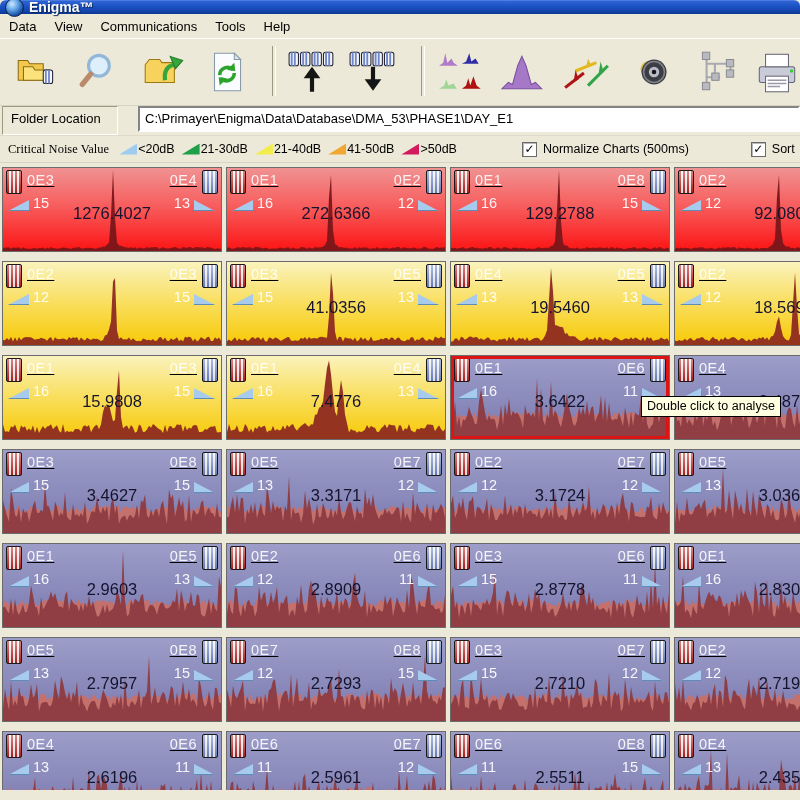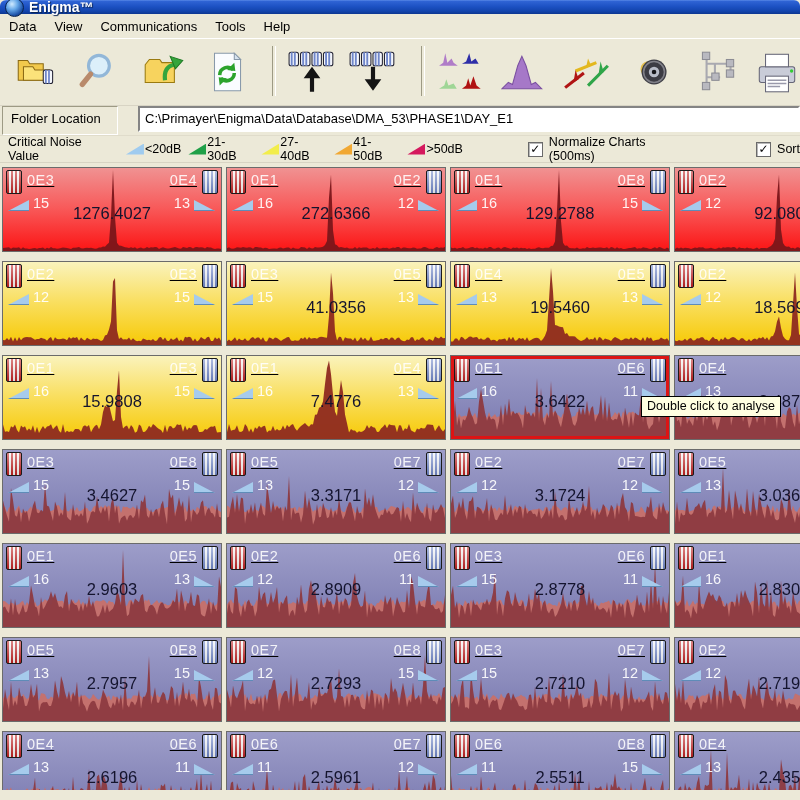--- a/index.html
+++ b/index.html
@@ -27,21 +27,21 @@
   .tb-btn svg{width:50px;height:46px;display:block;margin:auto;}
   .tb-sep{position:absolute;top:7px;width:2px;height:50px;border-left:1px solid #9D9A84;border-right:1px solid #FFFFFF;}
   
   .folder-row{height:30px;background:#ECE9D8;display:flex;padding-left:2px;box-sizing:border-box;border-bottom:1px solid #E0DCCB;gap:20px;}
   .folder-label{font-size:13px;background:#ECE9D8;padding:4px 10px 5px 8px;width:96px;
     border:1px solid;border-color:#9D9A84 #FFFFFF #FFFFFF #9D9A84;}
   .folder-input{flex:1;font-size:13px;font-family:"Liberation Sans",sans-serif;background:#FFF;color:#000;
     border:2px solid;border-color:#848484 #FFFFFF #FFFFFF #848484;padding:3px 4px 4px 5px;height:26px;box-sizing:border-box;}
   
   .legend-row{height:26px;display:flex;align-items:center;font-size:12.5px;background:#ECE9D8;border-bottom:1px solid #D8D4C4;}
-  .legend-title{margin:0 10px 0 8px;}
+  .legend-title{margin:0 10px 0 8px;font-family:Liberation Serif, serif;}
   .legend-item{display:flex;align-items:center;margin-right:7px;}
   .legend-tri{width:18px;height:11px;margin-right:1px;clip-path:polygon(0 100%,100% 100%,100% 0);}
   .cb-group{display:flex;align-items:center;}
   .checkbox{width:13px;height:13px;background:#FFF;border:1px solid #6A6A6A;box-shadow:inset 1px 1px 0 #B8B8B8;
     display:inline-flex;align-items:center;justify-content:center;font-size:12px;font-weight:bold;color:#000;line-height:11px;margin-right:6px;}
   
   .grid{height:627px;overflow:hidden;background:#ECE9D8;display:grid;
     grid-template-columns:repeat(4,220px);grid-auto-rows:85px;gap:9px 4px;padding:4px 0 0 2px;box-sizing:border-box;}
   .tile{position:relative;width:220px;height:85px;border:1px solid #6B6B6B;box-sizing:border-box;overflow:hidden;}
   .tile.red{background:linear-gradient(180deg,#F09292 0%,#F85A5A 48%,#FC1414 100%);}
@@ -212,21 +212,21 @@
       <span class="legend-item">
         <span class="legend-tri" style="background:#9FCBEF"></span>
         <span>&lt;20dB</span>
       </span>
       <span class="legend-item">
         <span class="legend-tri" style="background:#1FA048"></span>
         <span>21-30dB</span>
       </span>
       <span class="legend-item">
         <span class="legend-tri" style="background:#F2ED4A"></span>
-        <span>27-40dB</span>
+        <span>21-40dB</span>
       </span>
       <span class="legend-item">
         <span class="legend-tri" style="background:#F1A833"></span>
         <span>41-50dB</span>
       </span>
       <span class="legend-item">
         <span class="legend-tri" style="background:#D5195E"></span>
         <span>&gt;50dB</span>
       </span>
     </span>

